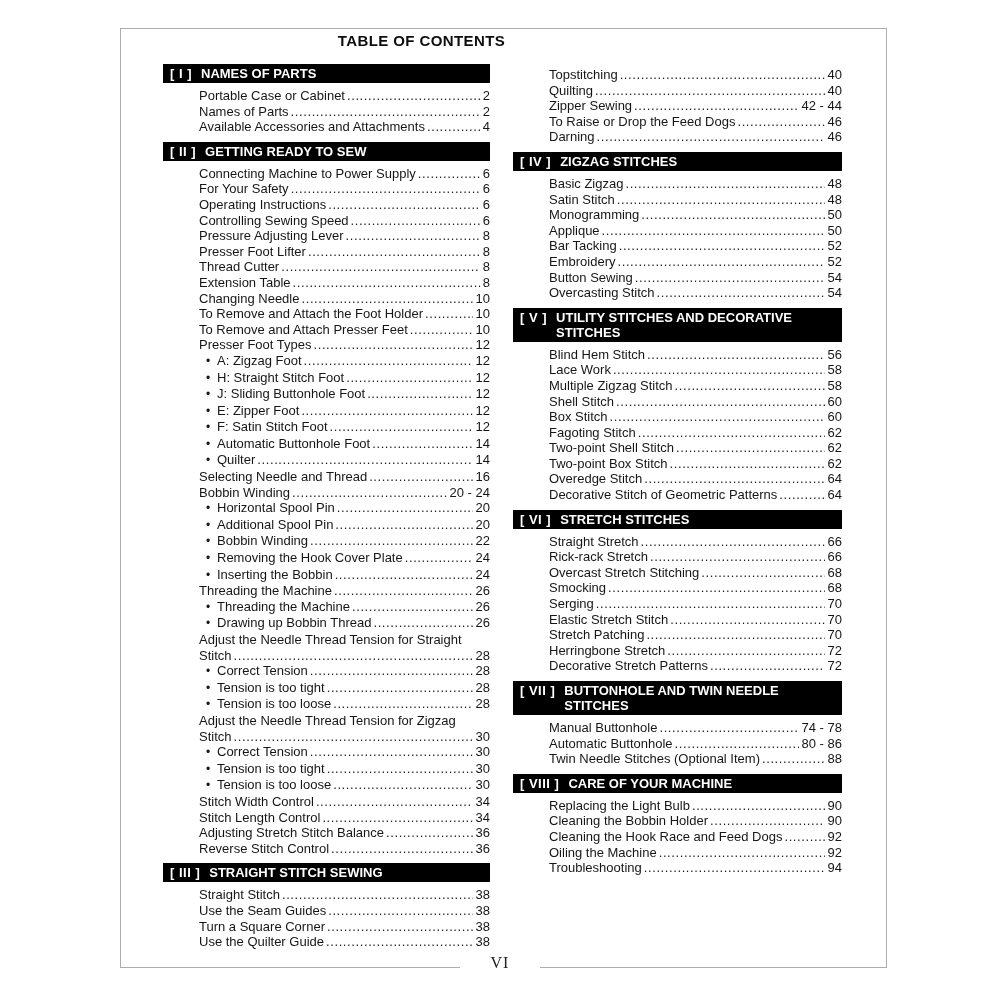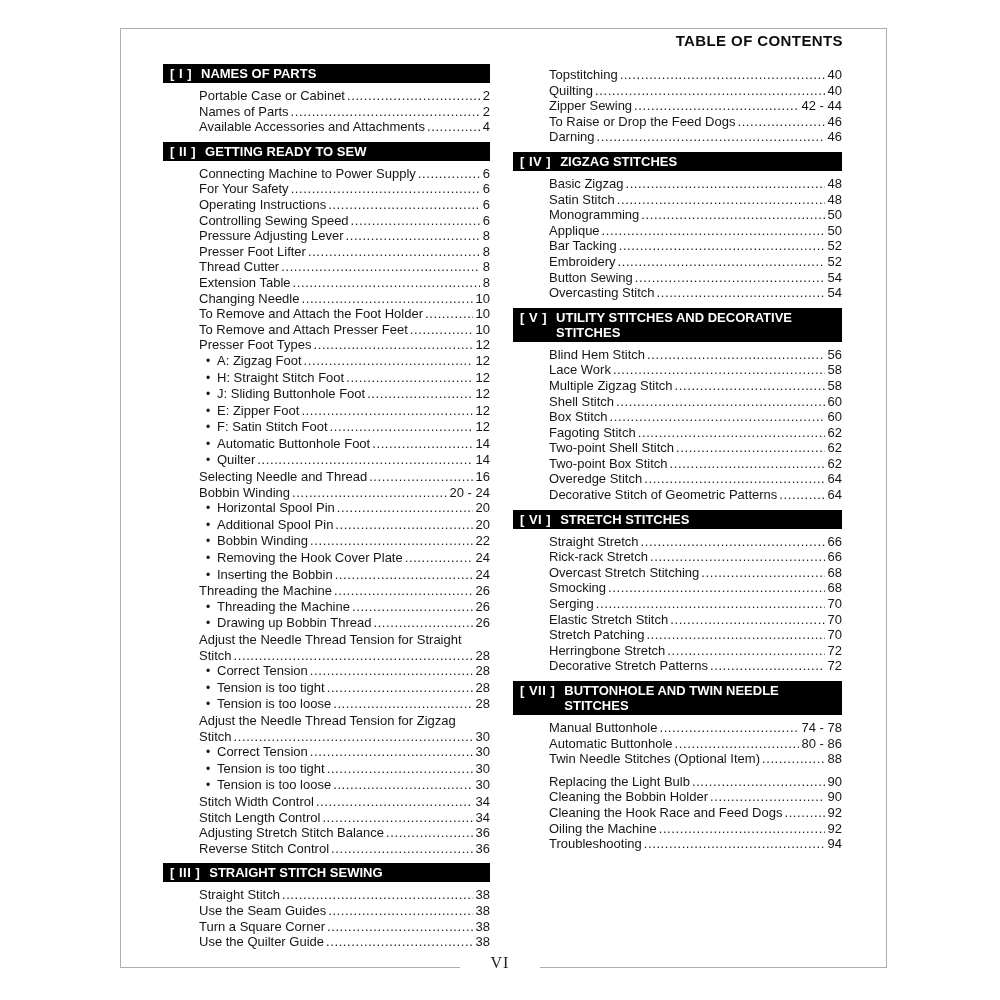--- a/index.html
+++ b/index.html
@@ -6,21 +6,21 @@
   body{
     width:1000px;height:1000px;position:relative;background:#ffffff;
     font-family:"Liberation Sans",sans-serif;color:#161616;
     -webkit-font-smoothing:antialiased;
   }
   .frame{
     position:absolute;left:120px;top:28px;width:765px;height:938px;
     border:1px solid #adadad;background:#fff;
   }
   .page-title{
-    position:absolute;left:0;top:32px;width:843px;text-align:right;
+    position:absolute;left:0;top:32px;width:843px;text-align:center;
     font-size:15px;font-weight:bold;letter-spacing:0.4px;color:#0d0d0d;
   }
   .col{position:absolute;}
   .col-left{left:163px;top:64px;width:327px;}
   .col-right{left:513px;top:62px;width:329px;}
   .section-bar{
     background:#000;color:#fff;display:flex;align-items:flex-start;
     font-weight:bold;font-size:13px;line-height:15px;
     padding:2px 4px 2px 7px;box-sizing:border-box;min-height:18px;
   }
@@ -536,20 +536,24 @@
         <span class="txt">Automatic Buttonhole</span>
         <span class="dots"></span>
         <span class="pagenum">80 - 86</span>
       </div>
       <div class="entry">
         <span class="txt">Twin Needle Stitches (Optional Item)</span>
         <span class="dots"></span>
         <span class="pagenum">88</span>
       </div>
     </div>
+    <div class="section-bar">
+      <span class="label">[ VIII ]</span>
+      <span class="stitle">CARE OF YOUR MACHINE</span>
+    </div>
     <div class="entries">
       <div class="entry">
         <span class="txt">Replacing the Light Bulb</span>
         <span class="dots"></span>
         <span class="pagenum">90</span>
       </div>
       <div class="entry">
         <span class="txt">Cleaning the Bobbin Holder</span>
         <span class="dots"></span>
         <span class="pagenum">90</span>

